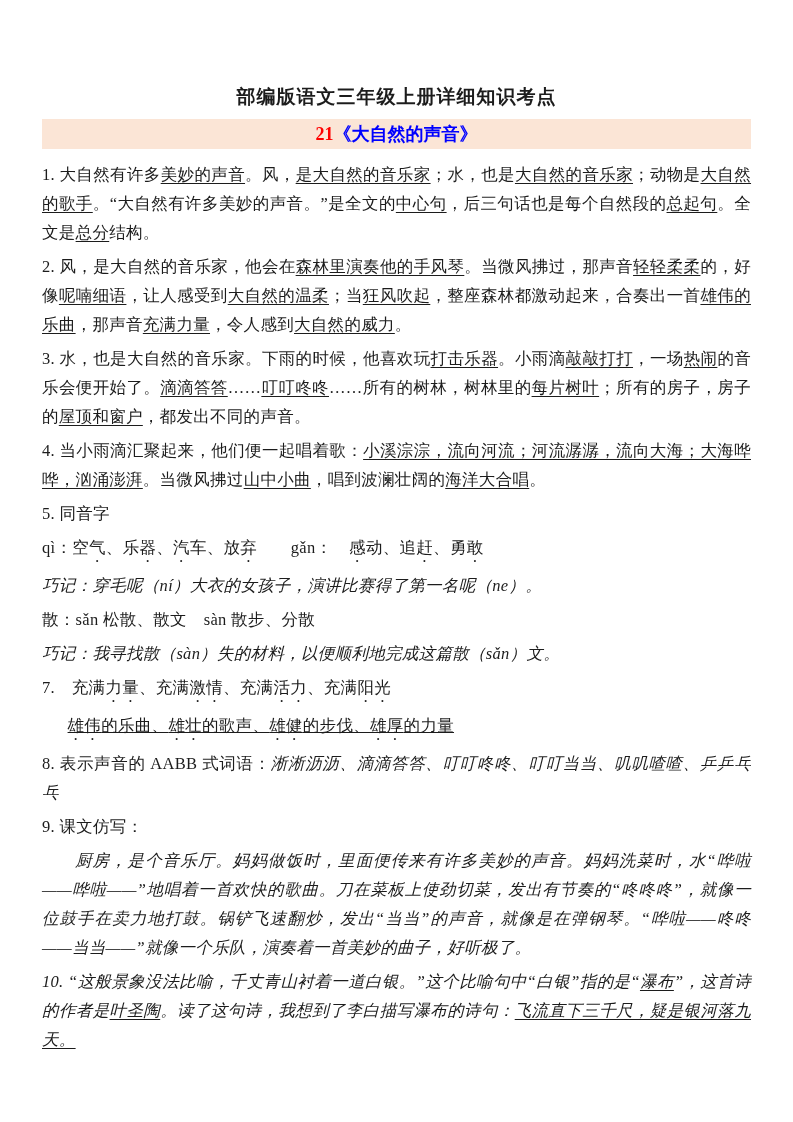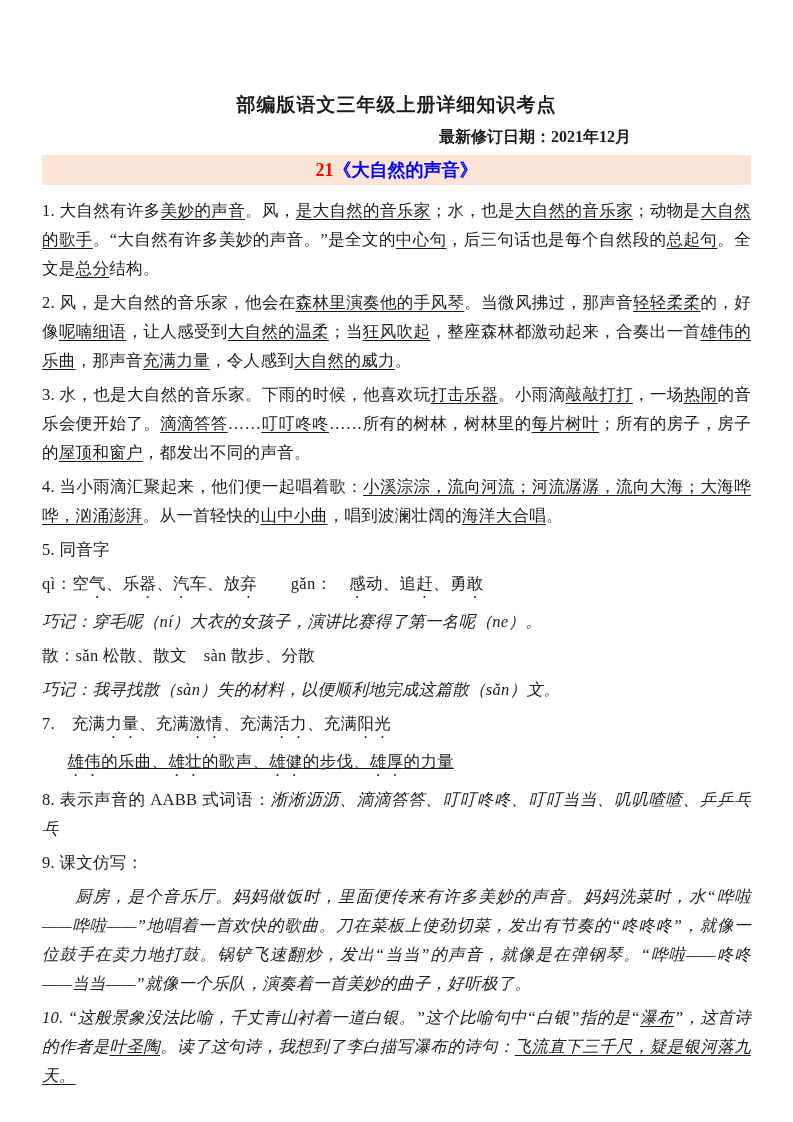--- a/index.html
+++ b/index.html
@@ -16,21 +16,21 @@
     box-sizing: border-box;
     padding: 84px 42px 0 42px;
     font-family: "Liberation Serif", "DejaVu Serif", serif;
     color: #1c1c1c;
     overflow: hidden;
   }
   .doc-title {
     font-size: 19px;
     font-weight: bold;
     text-align: center;
-    margin: 8px 0 9px 0;
+    margin: 0 0 9px 0;
     letter-spacing: 1px;
   }
   .revision {
     font-size: 16px;
     font-weight: bold;
     text-align: right;
     padding-right: 120px;
     margin: 0 0 7px 0;
   }
   .section-bar {
@@ -67,31 +67,30 @@
   .k, .kai { font-style: italic; }
   .cont { padding-left: 1.55em; text-decoration: underline; }
   .indent { text-indent: 2em; }
 </style>
 </head>
 <body>
 
 <div class="page">
   <h1 class="doc-title">部编版语文三年级上册详细知识考点</h1>
 
-  <div class="revision">最新修订日期：2021年12月</div>
 
   <div class="section-bar">
     <span class="section-number">21</span><span class="section-name">《大自然的声音》</span>
   </div>
 
   <div>
       <p class="para"><span>1. 大自然有许多</span><span class="u">美妙的声音</span><span>。风，</span><span class="u">是大自然的音乐家</span><span>；水，也是</span><span class="u">大自然的音乐家</span><span>；动物是</span><span class="u">大自然的歌手</span><span>。“大自然有许多美妙的声音。”是全文的</span><span class="u">中心句</span><span>，后三句话也是每个自然段的</span><span class="u">总起句</span><span>。全文是</span><span class="u">总分</span><span>结构。</span></p>
       <p class="para"><span>2. 风，是大自然的音乐家，他会在</span><span class="u">森林里演奏他的手风琴</span><span>。当微风拂过，那声音</span><span class="u">轻轻柔柔</span><span>的，好像</span><span class="u">呢喃细语</span><span>，让人感受到</span><span class="u">大自然的温柔</span><span>；当</span><span class="u">狂风吹起</span><span>，整座森林都激动起来，合奏出一首</span><span class="u">雄伟的乐曲</span><span>，那声音</span><span class="u">充满力量</span><span>，令人感到</span><span class="u">大自然的威力</span><span>。</span></p>
       <p class="para"><span>3. 水，也是大自然的音乐家。下雨的时候，他喜欢玩</span><span class="u">打击乐器</span><span>。小雨滴</span><span class="u">敲敲打打</span><span>，一场</span><span class="u">热闹</span><span>的音乐会便开始了。</span><span class="u">滴滴答答</span><span>……</span><span class="u">叮叮咚咚</span><span>……所有的树林，树林里的</span><span class="u">每片树叶</span><span>；所有的房子，房子的</span><span class="u">屋顶和窗户</span><span>，都发出不同的声音。</span></p>
-      <p class="para"><span>4. 当小雨滴汇聚起来，他们便一起唱着歌：</span><span class="u">小溪淙淙，流向河流；河流潺潺，流向大海；大海哗哗，汹涌澎湃</span><span>。从一首轻快的</span><span class="u">山中小曲</span><span>，唱到波澜壮阔的</span><span class="u">海洋大合唱</span><span>。</span></p>
+      <p class="para"><span>4. 当小雨滴汇聚起来，他们便一起唱着歌：</span><span class="u">小溪淙淙，流向河流；河流潺潺，流向大海；大海哗哗，汹涌澎湃</span><span>。当微风拂过</span><span class="u">山中小曲</span><span>，唱到波澜壮阔的</span><span class="u">海洋大合唱</span><span>。</span></p>
       <p class="para"><span>5. 同音字</span></p>
       <p class="para"><span>qì：空</span><span class="d">气</span><span>、乐</span><span class="d">器</span><span>、</span><span class="d">汽</span><span>车、放</span><span class="d">弃</span><span>　　gǎn：　</span><span class="d">感</span><span>动、追</span><span class="d">赶</span><span>、勇</span><span class="d">敢</span></p>
       <p class="para kai"><span>巧记：穿毛呢（ní）大衣的女孩子，演讲比赛得了第一名呢（ne）。</span></p>
       <p class="para"><span>散：sǎn 松散、散文　sàn 散步、分散</span></p>
       <p class="para kai"><span>巧记：我寻找散（sàn）失的材料，以便顺利地完成这篇散（sǎn）文。</span></p>
       <p class="para"><span>7.　充满</span><span class="d">力量</span><span>、充满</span><span class="d">激情</span><span>、充满</span><span class="d">活力</span><span>、充满</span><span class="d">阳光</span></p>
       <p class="para cont"><span class="d">雄伟</span><span>的乐曲、</span><span class="d">雄壮</span><span>的歌声、</span><span class="d">雄健</span><span>的步伐、</span><span class="d">雄厚</span><span>的力量</span></p>
       <p class="para"><span>8. 表示声音的 AABB 式词语：</span><span class="k">淅淅沥沥、滴滴答答、叮叮咚咚、叮叮当当、叽叽喳喳、乒乒乓乓</span></p>
       <p class="para"><span>9. 课文仿写：</span></p>
       <p class="para kai indent"><span>厨房，是个音乐厅。妈妈做饭时，里面便传来有许多美妙的声音。妈妈洗菜时，水“哗啦——哗啦——”地唱着一首欢快的歌曲。刀在菜板上使劲切菜，发出有节奏的“咚咚咚”，就像一位鼓手在卖力地打鼓。锅铲飞速翻炒，发出“当当”的声音，就像是在弹钢琴。“哗啦——咚咚——当当——”就像一个乐队，演奏着一首美妙的曲子，好听极了。</span></p>

